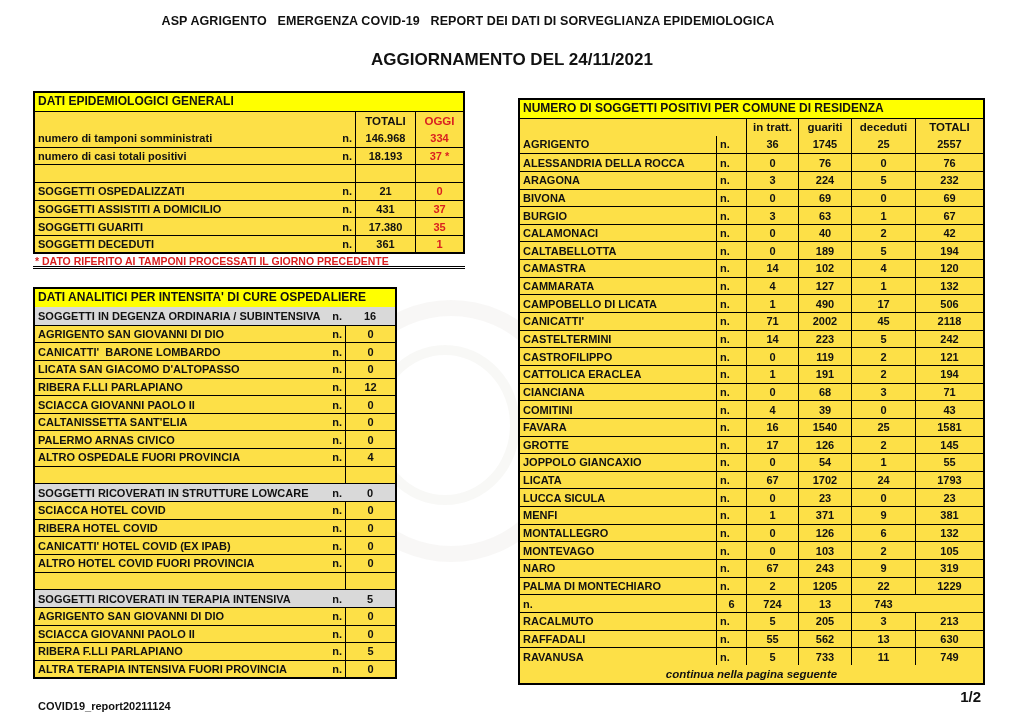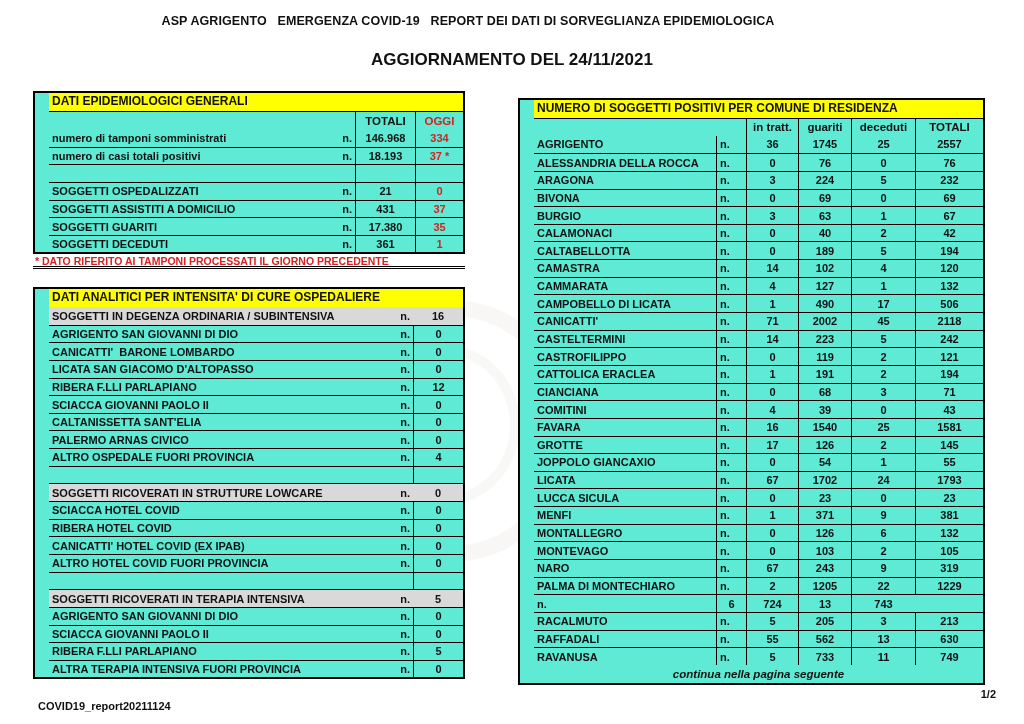--- a/index.html
+++ b/index.html
@@ -21,39 +21,39 @@
     font-size:12.5px;font-weight:700;letter-spacing:0.1px;white-space:pre;
   }
   .page-title{
     position:absolute;top:50px;left:0;width:1024px;text-align:center;
     font-size:17px;font-weight:700;white-space:pre;
   }
   .footer-left{
     position:absolute;left:38px;top:688px;font-size:11px;font-weight:600;margin-top:12px;
   }
   .footer-right{
-    position:absolute;right:28px;top:688px;font-size:11px;font-weight:700;
+    position:absolute;right:43px;top:688px;font-size:15px;font-weight:700;
   }
   
   .watermark{position:absolute;left:315px;top:290px;width:470px;height:285px;pointer-events:none;}
   .watermark::before{
     content:"";position:absolute;left:10px;top:10px;width:220px;height:230px;
     border:16px solid rgba(125,112,85,0.055);border-radius:50%;
   }
   .watermark::after{
     content:"";position:absolute;left:55px;top:55px;width:130px;height:140px;
     border:10px solid rgba(125,112,85,0.05);border-radius:50%;
   }
   .watermark .wm-bar{
     position:absolute;left:230px;top:65px;width:235px;height:120px;
     background:rgba(125,112,85,0.035);border-radius:14px;
   }
   
   .tblwrap{position:absolute;}
-  .tbl{border:2px solid var(--border);background:#5eead4;padding-left:14px;}
+  .tbl{border:2px solid var(--border);background:#fde047;}
   .trow{display:grid;height:17.65px;align-items:stretch;}
   .trow + .trow{border-top:1px solid var(--border);}
   .trow .cell{display:flex;align-items:center;overflow:hidden;}
   .trow .cell + .cell{border-left:1px solid var(--border);}
   .title-row{
     display:block;height:18px;background:var(--yellow);
     font-size:12px;font-weight:700;line-height:17px;padding-left:3px;
     white-space:pre;
   }
   .cell.lbl{padding-left:3px;justify-content:space-between;}
@@ -68,21 +68,21 @@
   .t-general .trow.g-head{height:18px;}
   .t-general .g-head .cell.val{font-size:11.5px;}
   .t-general .oggi{color:var(--red);}
   .footnote{
     border-bottom:3px double var(--border);
     padding:1px 0 2px 2px;height:15px;
     color:var(--red);font-size:10.5px;font-weight:700;line-height:12px;
     white-space:pre;
   }
   
-  .t-cure{left:33px;top:287px;width:432px;}
+  .t-cure{left:33px;top:287px;width:364px;}
   .t-cure .trow{grid-template-columns:1fr 50px;}
   
   .t-comuni{left:518px;top:98px;width:467px;}
   .t-comuni .trow{grid-template-columns:1fr 30px 52px 53px 64px 68px;}
   .t-comuni .c-head .cell.spacer{grid-column:1 / 3;}
   .t-comuni .c-head .cell.val{font-size:11.5px;}
   .t-comuni .cell.ncell{justify-content:flex-start;padding-left:3px;font-size:11px;font-weight:700;}
   .t-comuni .cont-row .cell{
     grid-column:1 / -1;justify-content:center;
     font-size:11.5px;font-weight:700;font-style:italic;

